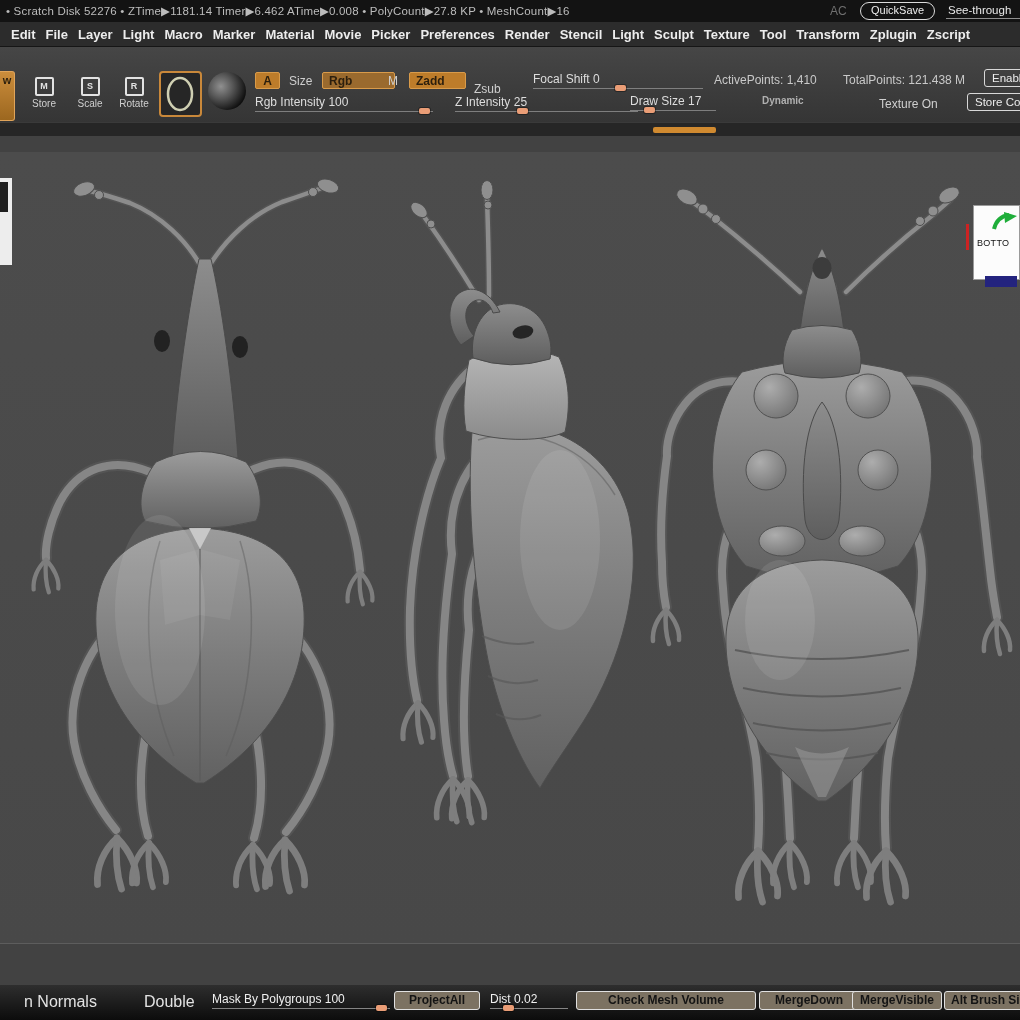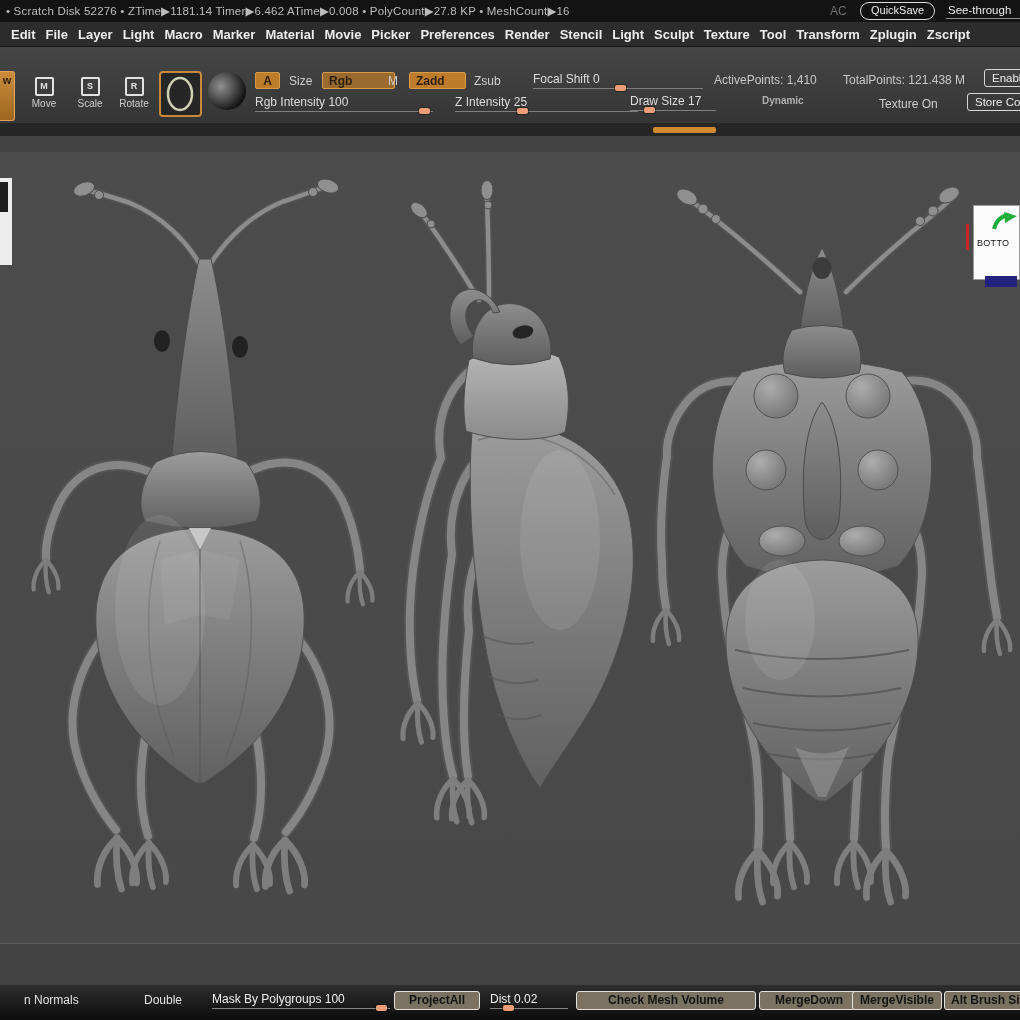--- a/index.html
+++ b/index.html
@@ -78,21 +78,21 @@
   .eye{fill:#1e1e1e;opacity:.92;}
   .sgl{stroke:#565656;fill:none;stroke-width:2;opacity:.85;}
   .hl{fill:#ffffff;opacity:.09;}
   .facet{fill:#ffffff;opacity:.06;}
 
   
   #bottom-bar{position:absolute;top:985px;left:0;width:100%;height:35px;background:linear-gradient(#2e2e2e,#0c0c0c);}
   .bbtn{position:absolute;top:6px;height:19px;background:#7c7262;border:1px solid #e0e0e0;border-radius:3px;
     color:#141414;font-size:12px;font-weight:bold;text-align:center;line-height:17px;padding:0 6px;
     white-space:nowrap;overflow:hidden;box-sizing:border-box;}
-  .blabel{position:absolute;top:8px;font-size:12px;color:#e3e3e3;white-space:nowrap;padding-left:22px;}
+  .blabel{position:absolute;top:8px;font-size:16px;color:#e3e3e3;white-space:nowrap;padding-left:22px;}
   .bslider{position:absolute;top:7px;font-size:12px;color:#efefef;white-space:nowrap;height:20px;}
   .bslider .track{position:absolute;left:0;right:0;top:16px;height:1px;background:#a0a0a0;opacity:.8;}
   .bslider .notch{position:absolute;top:13px;width:11px;height:6px;background:#ea9d76;border-radius:2px;
     box-shadow:0 0 0 1px rgba(0,0,0,.35);}
 </style>
 </head>
 <body>
 
 <div id="title-bar">
   <span id="title-info">• Scratch Disk 52276  •  ZTime▶1181.14 Timer▶6.462 ATime▶0.008  •  PolyCount▶27.8 KP  •  MeshCount▶16</span>
@@ -122,21 +122,21 @@
   <span class="menu-item">Transform</span>
   <span class="menu-item">Zplugin</span>
   <span class="menu-item">Zscript</span>
 </div>
 
 <div id="shelf">
   <div id="draw-sliver">w</div>
 
   <div class="gizmo" style="left:22px;top:30px">
     <div class="gizmo-box">M</div>
-    <div class="gizmo-label">Move</div>
+    <div class="gizmo-label">Store</div>
   </div>
   <div class="gizmo" style="left:68px;top:30px">
     <div class="gizmo-box">S</div>
     <div class="gizmo-label">Scale</div>
   </div>
   <div class="gizmo" style="left:112px;top:30px">
     <div class="gizmo-box">R</div>
     <div class="gizmo-label">Rotate</div>
   </div>
 
@@ -145,21 +145,21 @@
       <ellipse cx="19" cy="21" rx="12" ry="16" fill="none" stroke="#cfcfb2" stroke-width="2.5"></ellipse>
     </svg>
   </div>
   <div id="material-sphere"></div>
 
   <div class="obtn" style="left:255px;top:25px;width:25px">A</div>
   <span class="shlabel" style="left:289px;top:27px">Size</span>
   <div class="obtn dark" style="left:322px;top:25px;width:73px">Rgb</div>
   <span class="shlabel" style="left:388px;top:27px">M</span>
   <div class="obtn" style="left:409px;top:25px;width:57px;text-align:left;padding-left:6px">Zadd</div>
-  <span class="shlabel" style="left:474px;top:27px">Zsub</span>
+  <span class="shlabel" style="left:474px;top:35px">Zsub</span>
 
   <div class="zslider" style="left:533px;top:25px;width:170px">
     <span>Focal Shift</span>
     <span>0</span>
     <div class="track"></div>
     <div class="notch" style="left:82px"></div>
   </div>
   <div class="zslider" style="left:255px;top:48px;width:178px">
     <span>Rgb Intensity</span>
     <span>100</span>

